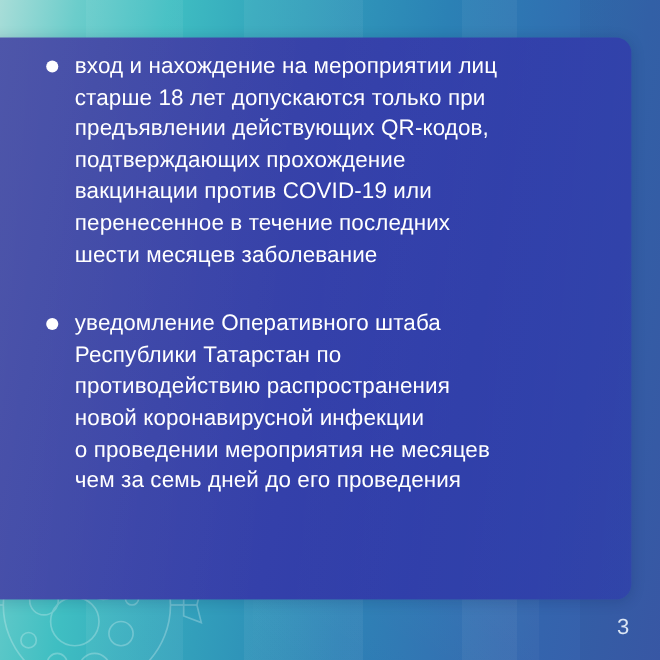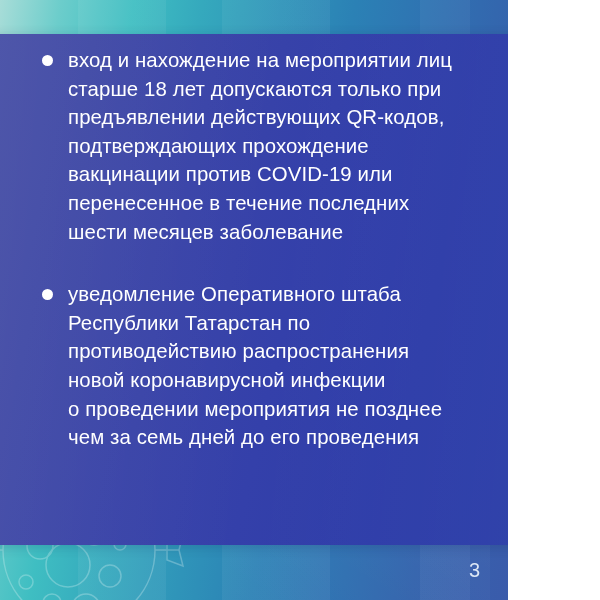--- a/index.html
+++ b/index.html
@@ -7,21 +7,21 @@
     margin: 0;
     padding: 0;
     background: #ffffff;
   }
   body {
     font-family: "Liberation Sans", sans-serif;
   }
 
   .slide {
     position: relative;
-    width: 508px;
+    width: 600px;
     height: 600px;
     overflow: hidden;
     background: #2e7fb8;
   }
 
   
   .bg-gradient {
     position: absolute;
     inset: 0;
     background: linear-gradient(100deg,
@@ -223,21 +223,21 @@
 перенесенное в течение последних
 шести месяцев заболевание</div>
       </div>
 
       <div class="bullet-item">
         <span class="bullet-dot"></span>
         <div class="bullet-text">уведомление Оперативного штаба
 Республики Татарстан по
 противодействию распространения
 новой коронавирусной инфекции
-о проведении мероприятия не позднее
+о проведении мероприятия не месяцев
 чем за семь дней до его проведения</div>
       </div>
 
     </div>
   </div>
 
   <div class="page-number">3</div>
 
 </div>
 

